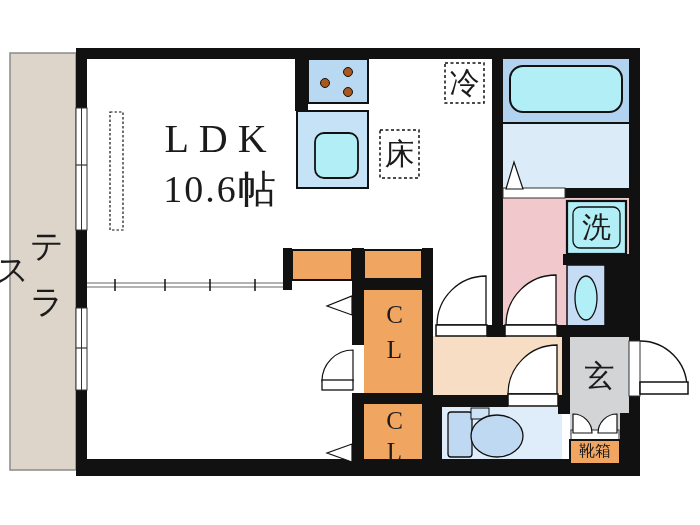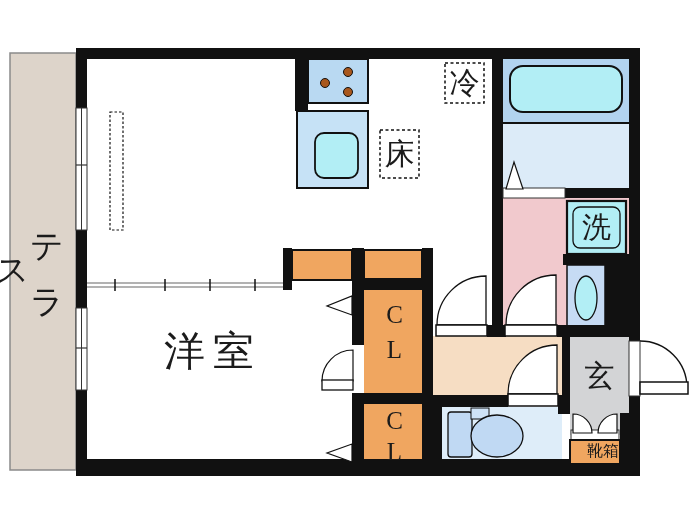--- a/index.html
+++ b/index.html
@@ -116,24 +116,25 @@
   <rect x="567" y="201" width="59" height="53" fill="#b2eef5" stroke="#111" stroke-width="2.2"></rect>
   <rect x="573" y="207" width="47" height="41" rx="7" fill="none" stroke="#111" stroke-width="1.3"></rect>
 
   <rect x="445" y="63" width="39" height="40" fill="#fff" stroke="#111" stroke-width="1.5" stroke-dasharray="3,2.5"></rect>
   <rect x="380" y="130" width="39" height="48" fill="#fff" stroke="#111" stroke-width="1.5" stroke-dasharray="3,2.5"></rect>
   <rect x="110" y="112" width="13" height="118" fill="#fff" stroke="#111" stroke-width="1.2" stroke-dasharray="2.5,2"></rect>
 </svg>
 
 <div class="lbl vert" style="left:20px;top:186px;width:44px;height:160px;font-size:33px;letter-spacing:16px;">テラス</div>
 
+<div class="lbl" style="left:128px;top:118px;width:185px;font-size:40px;letter-spacing:10px;">LDK</div>
+<div class="lbl" style="left:128px;top:170px;width:185px;font-size:38px;letter-spacing:2px;">10.6帖</div>
 
-<div class="lbl" style="left:128px;top:330px;width:170px;font-size:41px;letter-spacing:8px;">洋室</div>
 
 <div class="lbl vert" style="left:379px;top:297px;width:28px;height:78px;font-size:25px;letter-spacing:8px;">CL</div>
 <div class="lbl vert" style="left:379px;top:407px;width:28px;height:52px;font-size:25px;letter-spacing:4px;">CL</div>
 
 <div class="lbl" style="left:445px;top:67px;width:39px;font-size:30px;">冷</div>
 <div class="lbl" style="left:380px;top:138px;width:39px;font-size:30px;">床</div>
 <div class="lbl" style="left:567px;top:212px;width:59px;font-size:29px;">洗</div>
 <div class="lbl" style="left:570px;top:360px;width:59px;font-size:30px;">玄</div>
-<div class="lbl" style="left:570px;top:443px;width:50px;font-size:16px;padding-left:8px;">靴箱</div>
+<div class="lbl" style="left:570px;top:443px;width:50px;font-size:16px;">靴箱</div>
 </div>
 
 </body></html>

